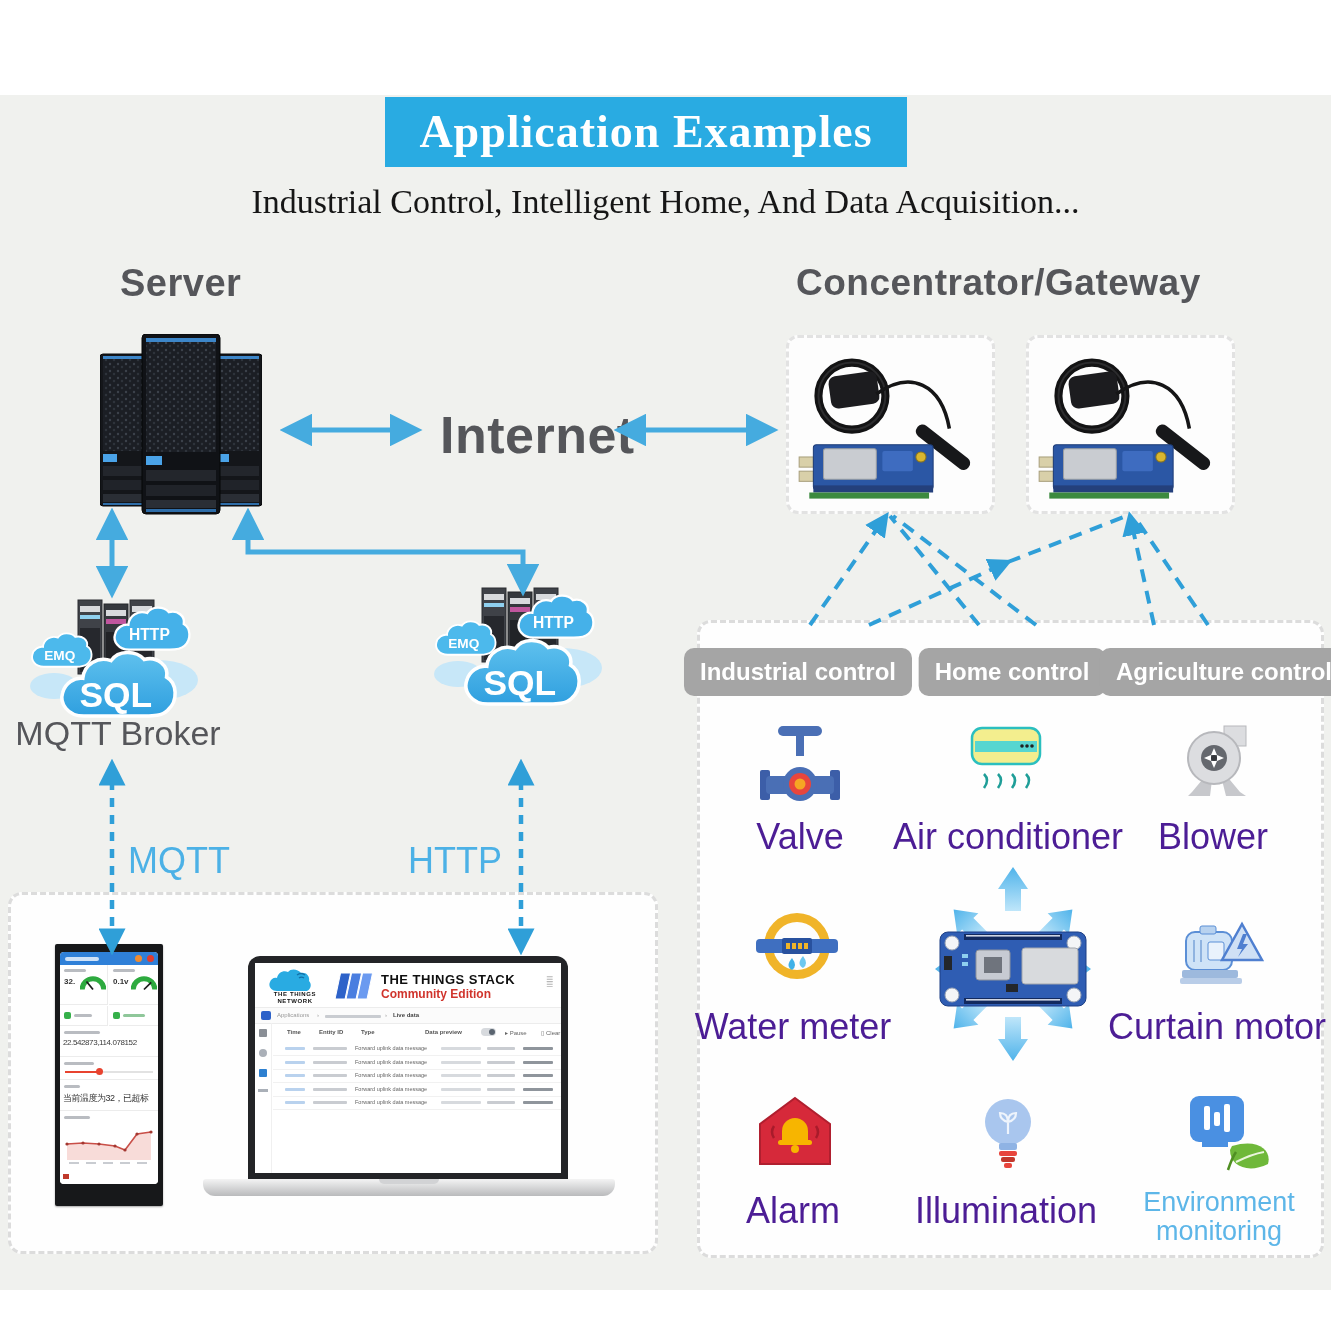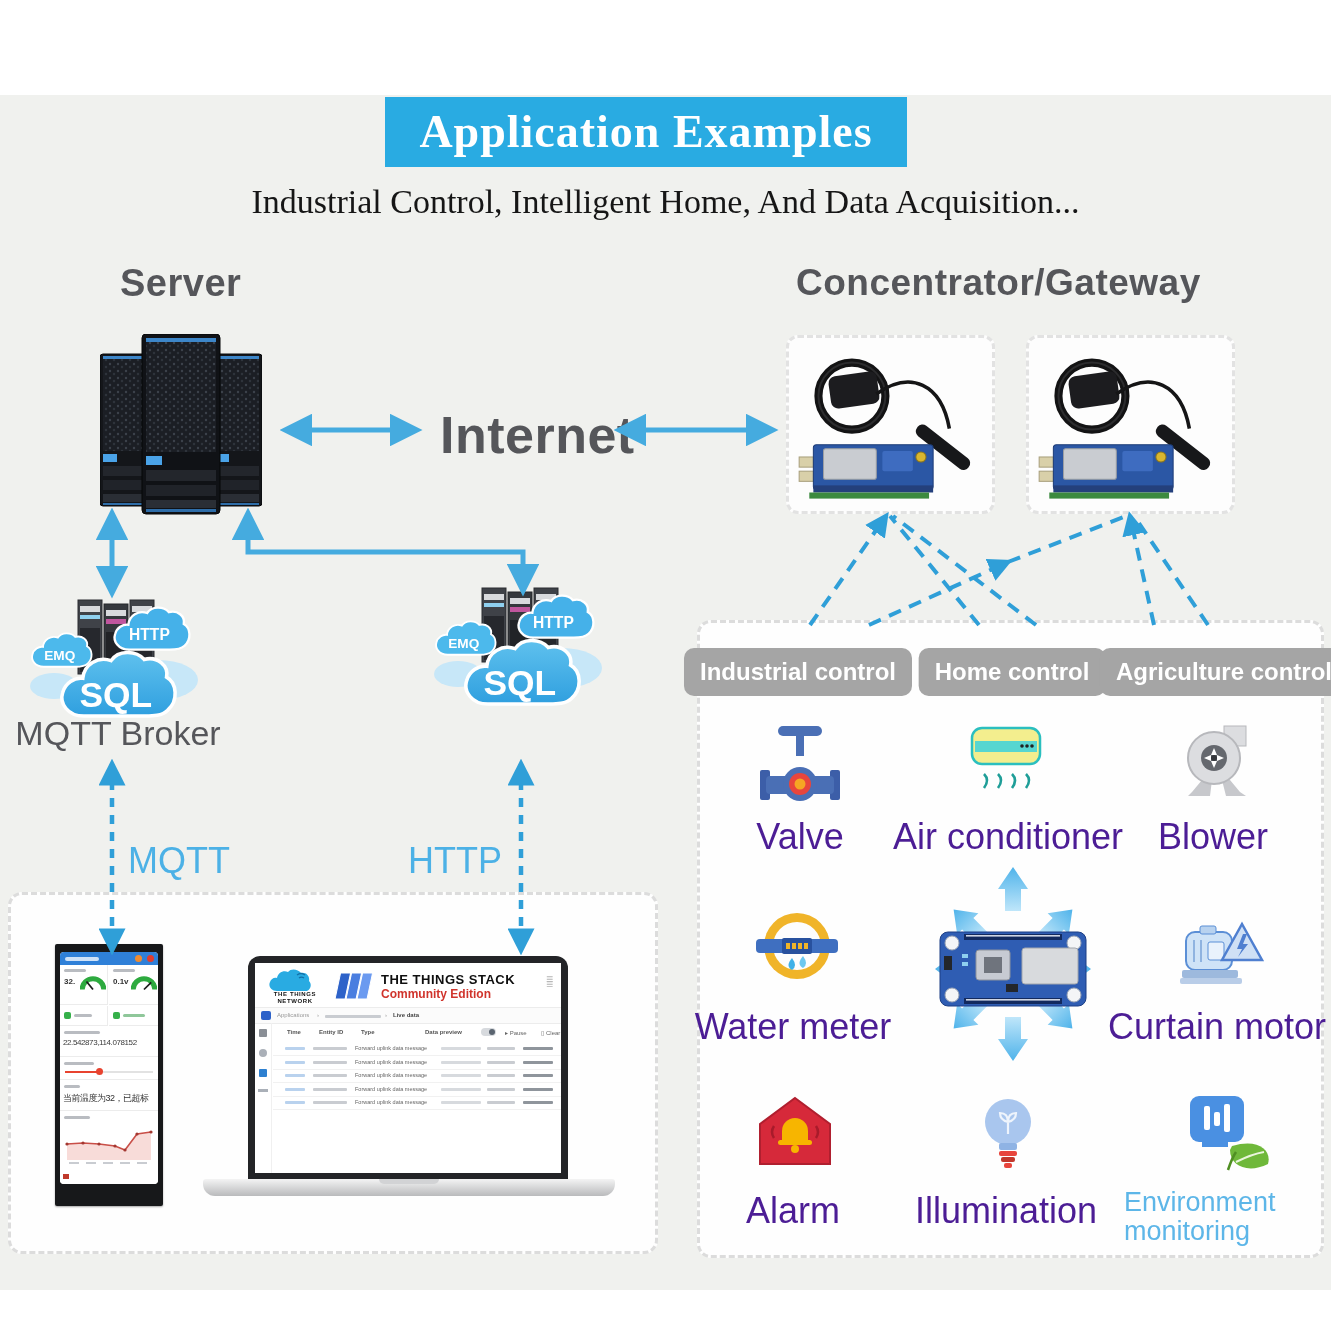--- a/index.html
+++ b/index.html
@@ -13,21 +13,21 @@
   .subtitle{left:0;top:183px;width:1331px;text-align:center;color:#161616;
             font-family:"Liberation Serif",serif;font-size:34px;}
   .h1{font-weight:700;color:#55565a;letter-spacing:0.5px;}
   .proto{font-size:36px;color:#4cb1e6;font-weight:400;}
   .cloudlabel{font-size:34px;color:#55565a;text-align:center;}
   .dashedbox{background:#fefefe;border:3px dashed #dcdcdc;border-radius:14px;box-sizing:border-box;}
   .gwcard{background:#fdfdfd;border:3px dashed #e2e2e2;border-radius:12px;box-sizing:border-box;}
   .badge{transform:translateX(-50%);background:#a5a5a5;color:#fff;font-weight:700;font-size:24px;
          line-height:48px;height:48px;border-radius:10px;padding:0 16px;white-space:nowrap;}
   .ilabel{transform:translateX(-50%);color:#4c1d95;font-size:36px;text-align:left;white-space:nowrap;}
-  .ilabel2{transform:translateX(-50%);color:#5db6e8;font-size:27px;line-height:1.08;}
+  .ilabel2{transform:translateX(-50%);color:#5db6e8;font-size:27px;text-align:center;line-height:1.08;}
   
   .phone{left:55px;top:944px;width:108px;height:262px;background:#17181a;border-radius:2px;
          box-shadow:0 1px 2px rgba(0,0,0,.35);}
   .pscreen{left:5px;top:8px;width:98px;height:232px;background:#fff;border-radius:4px;overflow:hidden;}
   .pheader{left:0;top:0;width:98px;height:13px;background:#2f80d8;}
   .pcard{background:#fff;border-bottom:1px solid #ececec;box-sizing:border-box;}
   .gbar{background:#b9bcc1;height:3px;border-radius:2px;}
   .pv{font-size:8px;font-weight:700;color:#333;}
   .gps{font-size:8px;color:#3a3a3a;letter-spacing:-0.4px;white-space:nowrap;}
   .cn{font-size:9px;color:#333;letter-spacing:-0.5px;white-space:nowrap;overflow:hidden;}

